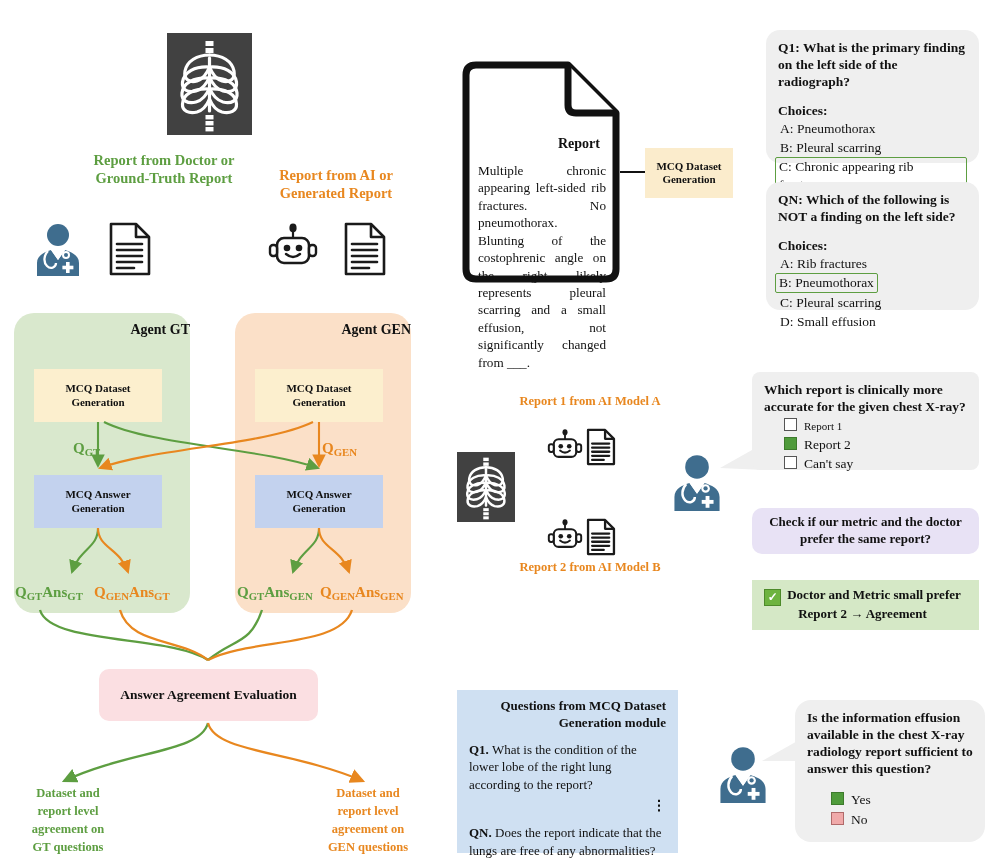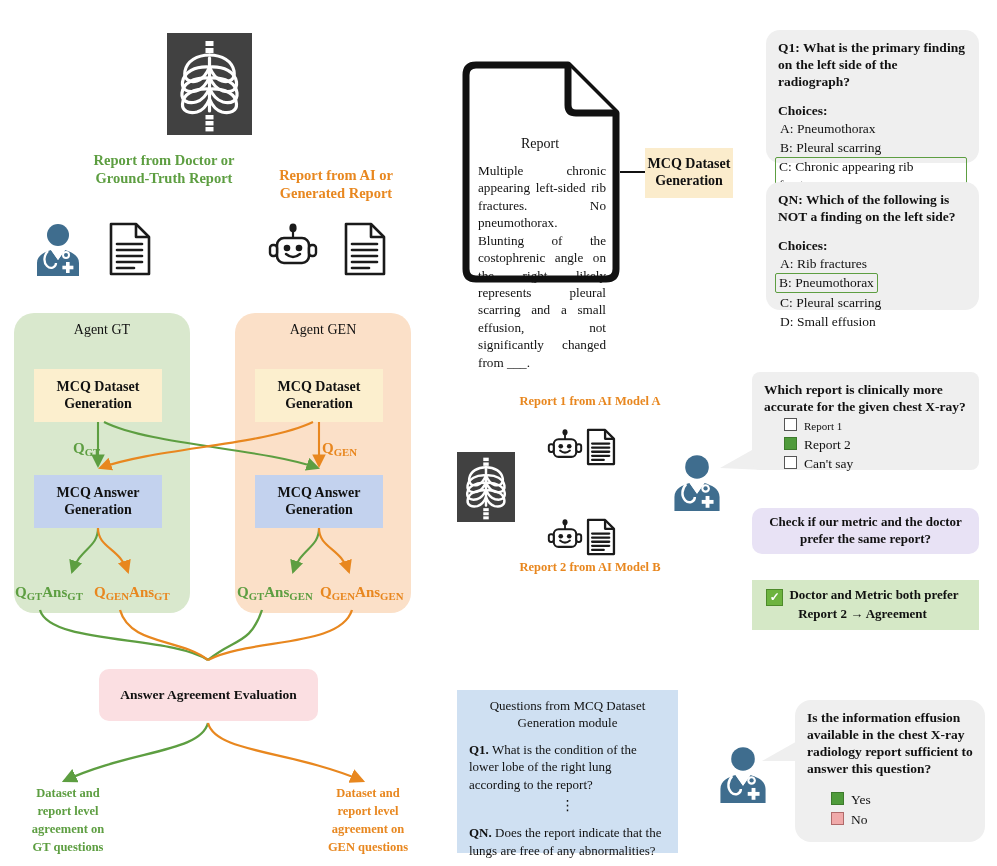--- a/index.html
+++ b/index.html
@@ -1,39 +1,39 @@
 <!DOCTYPE html>
 <html><head>
 <meta charset="utf-8">
 <style>
   html,body{margin:0;padding:0;background:#ffffff;}
   body{width:997px;height:866px;position:relative;overflow:hidden;
        font-family:"Liberation Serif","DejaVu Serif",serif;color:#111;}
   .abs{position:absolute;}
-  .ttl{font-weight:normal;text-align:center;}
+  .ttl{font-weight:bold;text-align:right;}
 
   
   .lbl-green{color:#5d9e41;font-weight:bold;text-align:center;line-height:1.25;}
   .lbl-orange{color:#e8871f;font-weight:bold;text-align:center;line-height:1.25;}
 
   
   .panel{background:#efefef;border-radius:14px;padding:10px 12px;box-sizing:border-box;}
   .panel .qhead{font-weight:bold;font-size:13.5px;line-height:1.25;}
   .panel .chhead{font-weight:bold;font-size:13.5px;margin-top:12px;}
   .panel .choice{font-size:13.5px;line-height:1.35;padding:0 2px;display:inline-block;}
   .choice.hl{border:1.4px solid #5d9e41;border-radius:2px;padding:0 3px;margin-left:-3px;}
 
   
   .agentbox{border-radius:20px;}
   .agent-gt{background:#d9e8cd;}
   .agent-gen{background:#fbe0c8;}
   .mcqbox{background:#fcefce;}
   .ansbox{background:#c3d2ee;}
   .evalbox{background:#fbdfe2;border-radius:10px;}
-  .flowlabel{font-weight:bold;font-size:14px;text-align:center;line-height:1.2;
+  .flowlabel{font-weight:bold;font-size:11px;text-align:center;line-height:1.2;
              display:flex;align-items:center;justify-content:center;height:100%;}
 
   .mcqgen-top{background:#fbeccc;}
 
   
   .purplebox{background:#e8e2f5;border-radius:10px;}
   .greenbox{background:#d5e8c6;}
   .bluebox{background:#cfe0f2;}
   .boxtext{font-weight:bold;font-size:13px;text-align:center;line-height:1.3;
            display:flex;flex-direction:column;align-items:center;justify-content:center;height:100%;padding:6px 10px;box-sizing:border-box;}
@@ -423,21 +423,21 @@
 
 <div class="abs purplebox" style="left:752px;top:508px;width:227px;height:46px;">
   <div class="boxtext">
     <div>Check if our metric and the doctor</div>
     <div>prefer the same report?</div>
   </div>
 </div>
 
 <div class="abs greenbox" style="left:752px;top:580px;width:227px;height:50px;">
   <div class="boxtext" style="padding-left:4px;">
-    <div><span class="chk">✓</span><span>Doctor and Metric both prefer</span></div>
+    <div><span class="chk">✓</span><span>Doctor and Metric small prefer</span></div>
     <div>Report 2 → Agreement</div>
   </div>
 </div>
 
 <div class="abs bluebox" style="left:457px;top:690px;width:221px;height:163px;padding:8px 12px;box-sizing:border-box;">
   <div class="ttl" style="font-size:13px;line-height:1.3;">
     <div>Questions from MCQ Dataset</div>
     <div>Generation module</div>
   </div>
   <div class="qbullet" style="margin-top:9px;">

